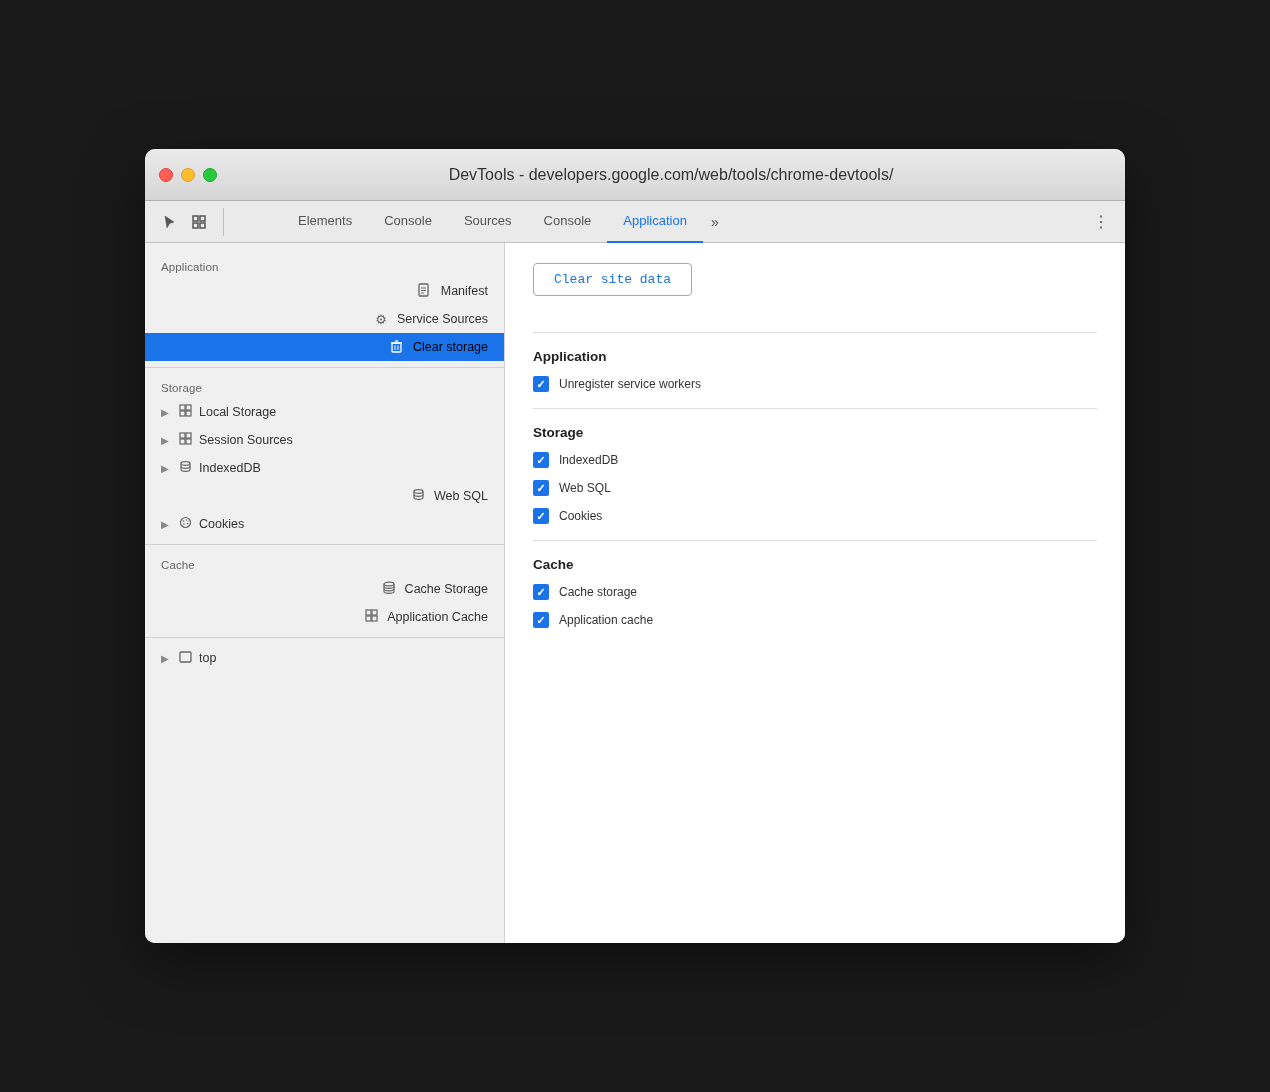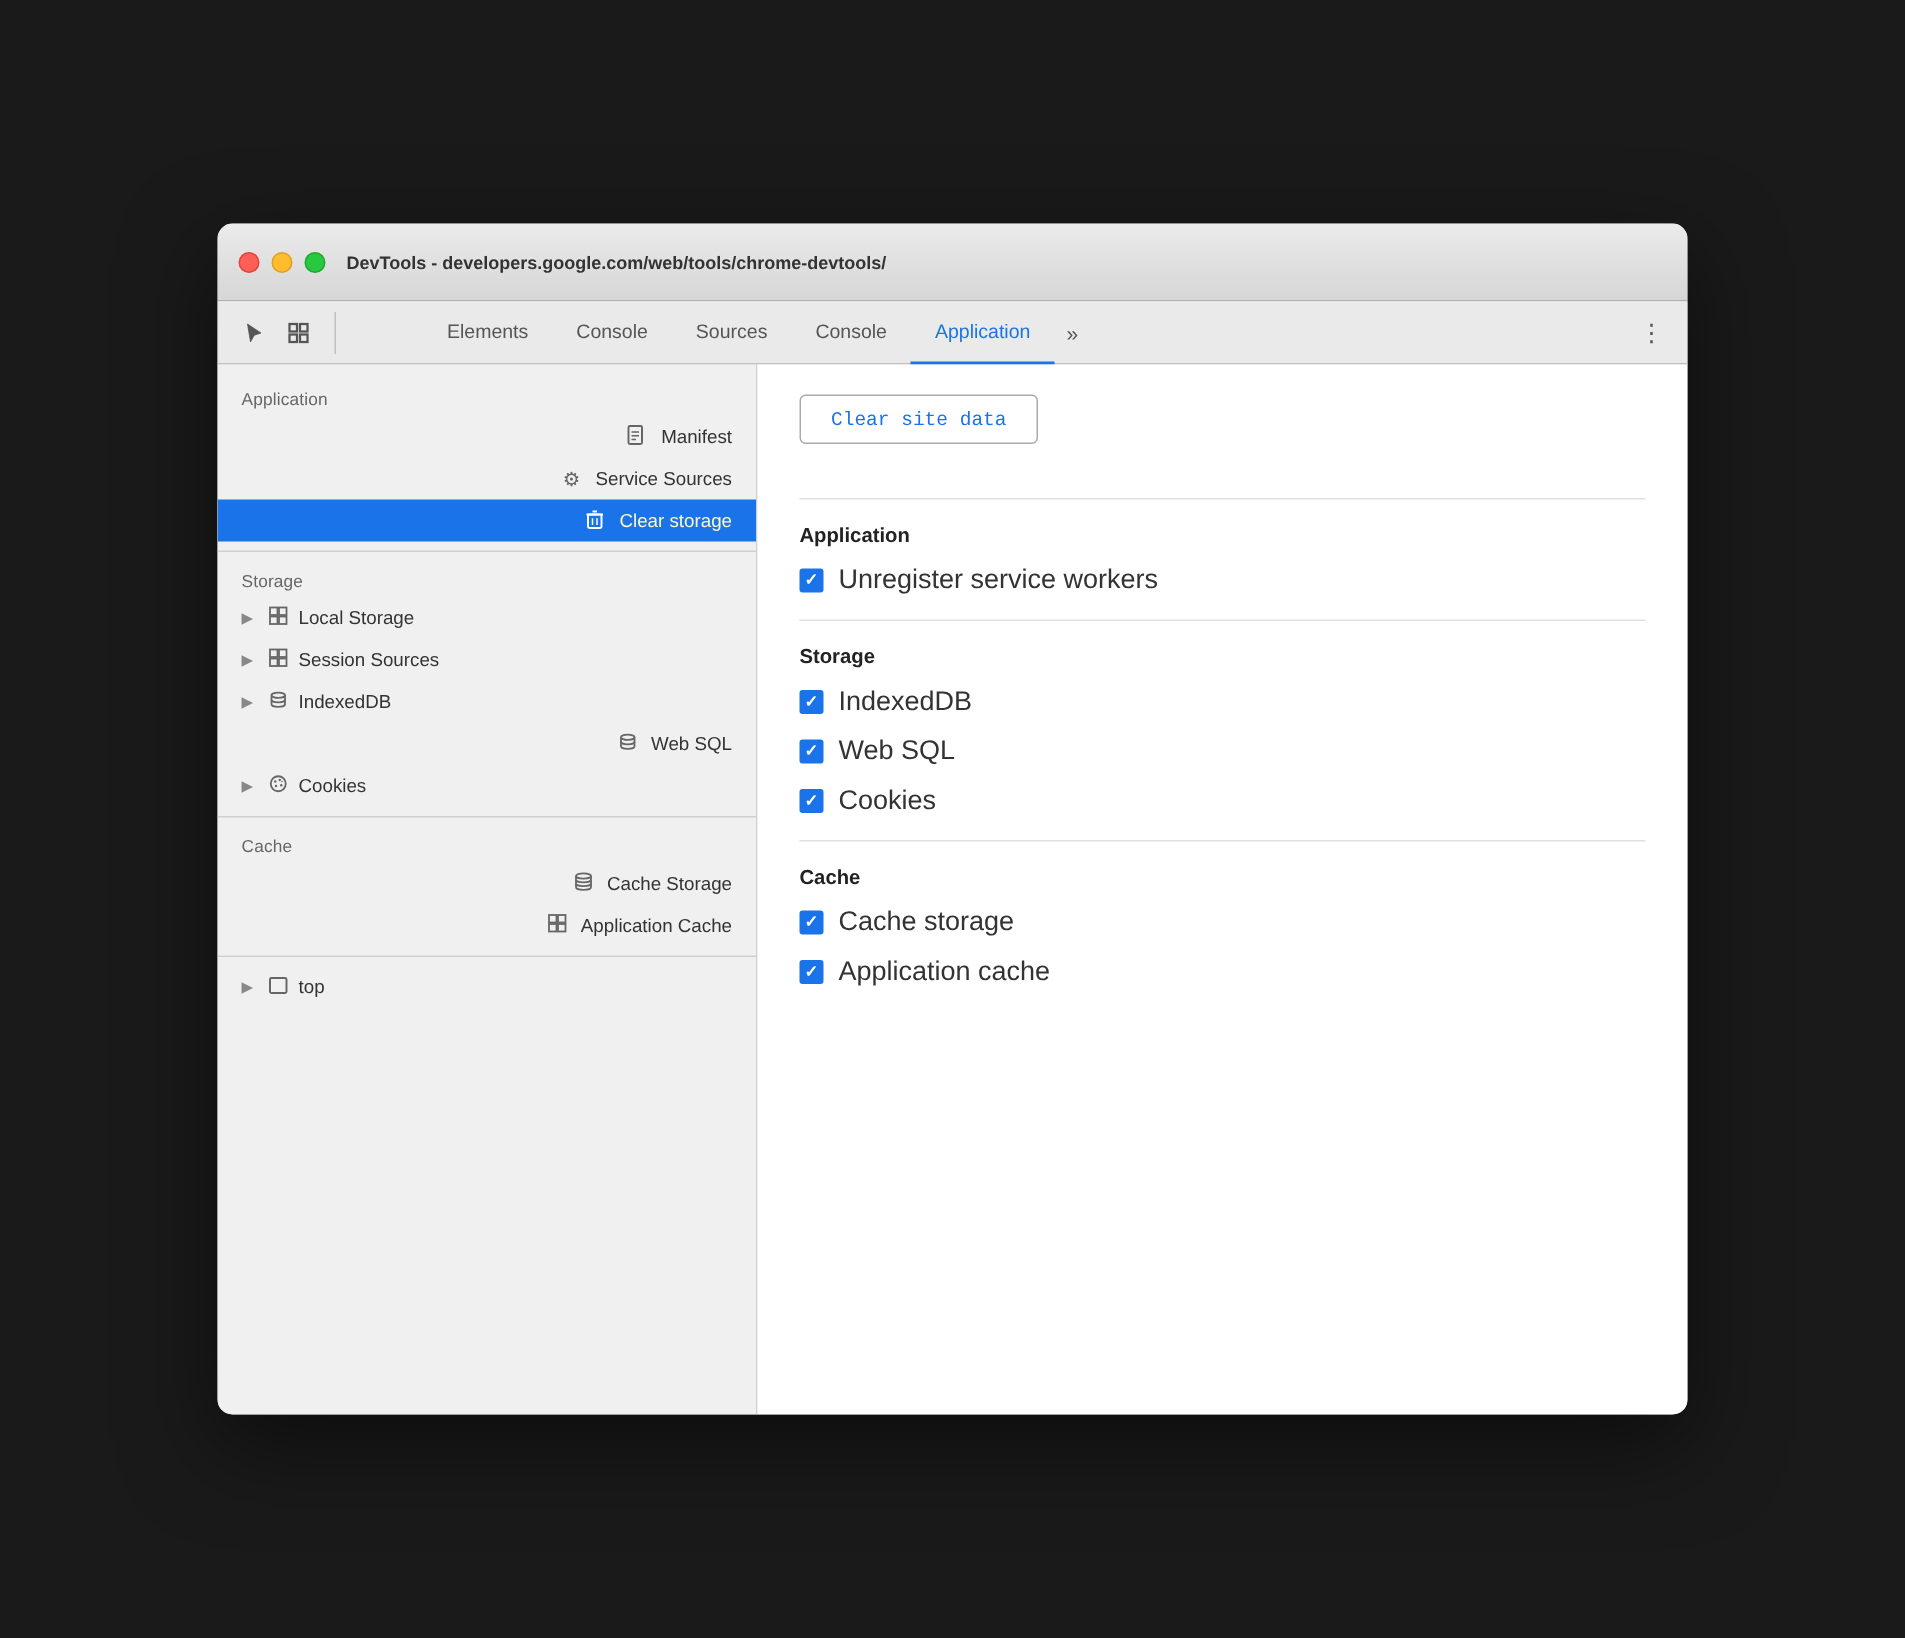--- a/index.html
+++ b/index.html
@@ -35,25 +35,25 @@
     .tl {
       width: 14px;
       height: 14px;
       border-radius: 50%;
       cursor: pointer;
     }
     .tl-red { background: #ff5f57; border: 1px solid #e0443e; }
     .tl-yellow { background: #ffbd2e; border: 1px solid #dea123; }
     .tl-green { background: #28c940; border: 1px solid #1aab29; }
     .titlebar-title {
-      font-size: 12px;
+      font-size: 16px;
       color: #333;
-      font-weight: 700;
+      font-weight: 400;
       flex: 1;
-      text-align: left;
+      text-align: center;
     }
     .toolbar {
       background: #eaeaea;
       border-bottom: 1px solid #c0c0c0;
       display: flex;
       align-items: center;
       height: 42px;
       padding: 0 10px;
       gap: 48px;
     }
@@ -145,21 +145,21 @@
       padding: 5px 16px 5px 28px;
       font-size: 12.5px;
       color: #333;
       cursor: pointer;
       gap: 8px;
       height: 28px;
       justify-content: flex-end;
     }
     .sidebar-item.active {
       background: #1a73e8;
-      color: #fef9c3;
+      color: #000000;
     }
     .sidebar-item.active .item-icon { color: white; }
     .sidebar-item-expandable {
       display: flex;
       align-items: center;
       padding: 5px 16px 5px 16px;
       font-size: 12.5px;
       color: #333;
       cursor: pointer;
       gap: 6px;
@@ -208,21 +208,21 @@
       font-size: 13.5px;
       font-weight: 700;
       color: #222;
       margin-bottom: 12px;
     }
     .checkbox-row {
       display: flex;
       align-items: center;
       gap: 10px;
       margin-bottom: 12px;
-      font-size: 18px;
+      font-size: 12px;
       color: #333;
     }
     .checkbox-custom {
       width: 16px;
       height: 16px;
       background: #1a73e8;
       border-radius: 2px;
       display: flex;
       align-items: center;
       justify-content: center;

